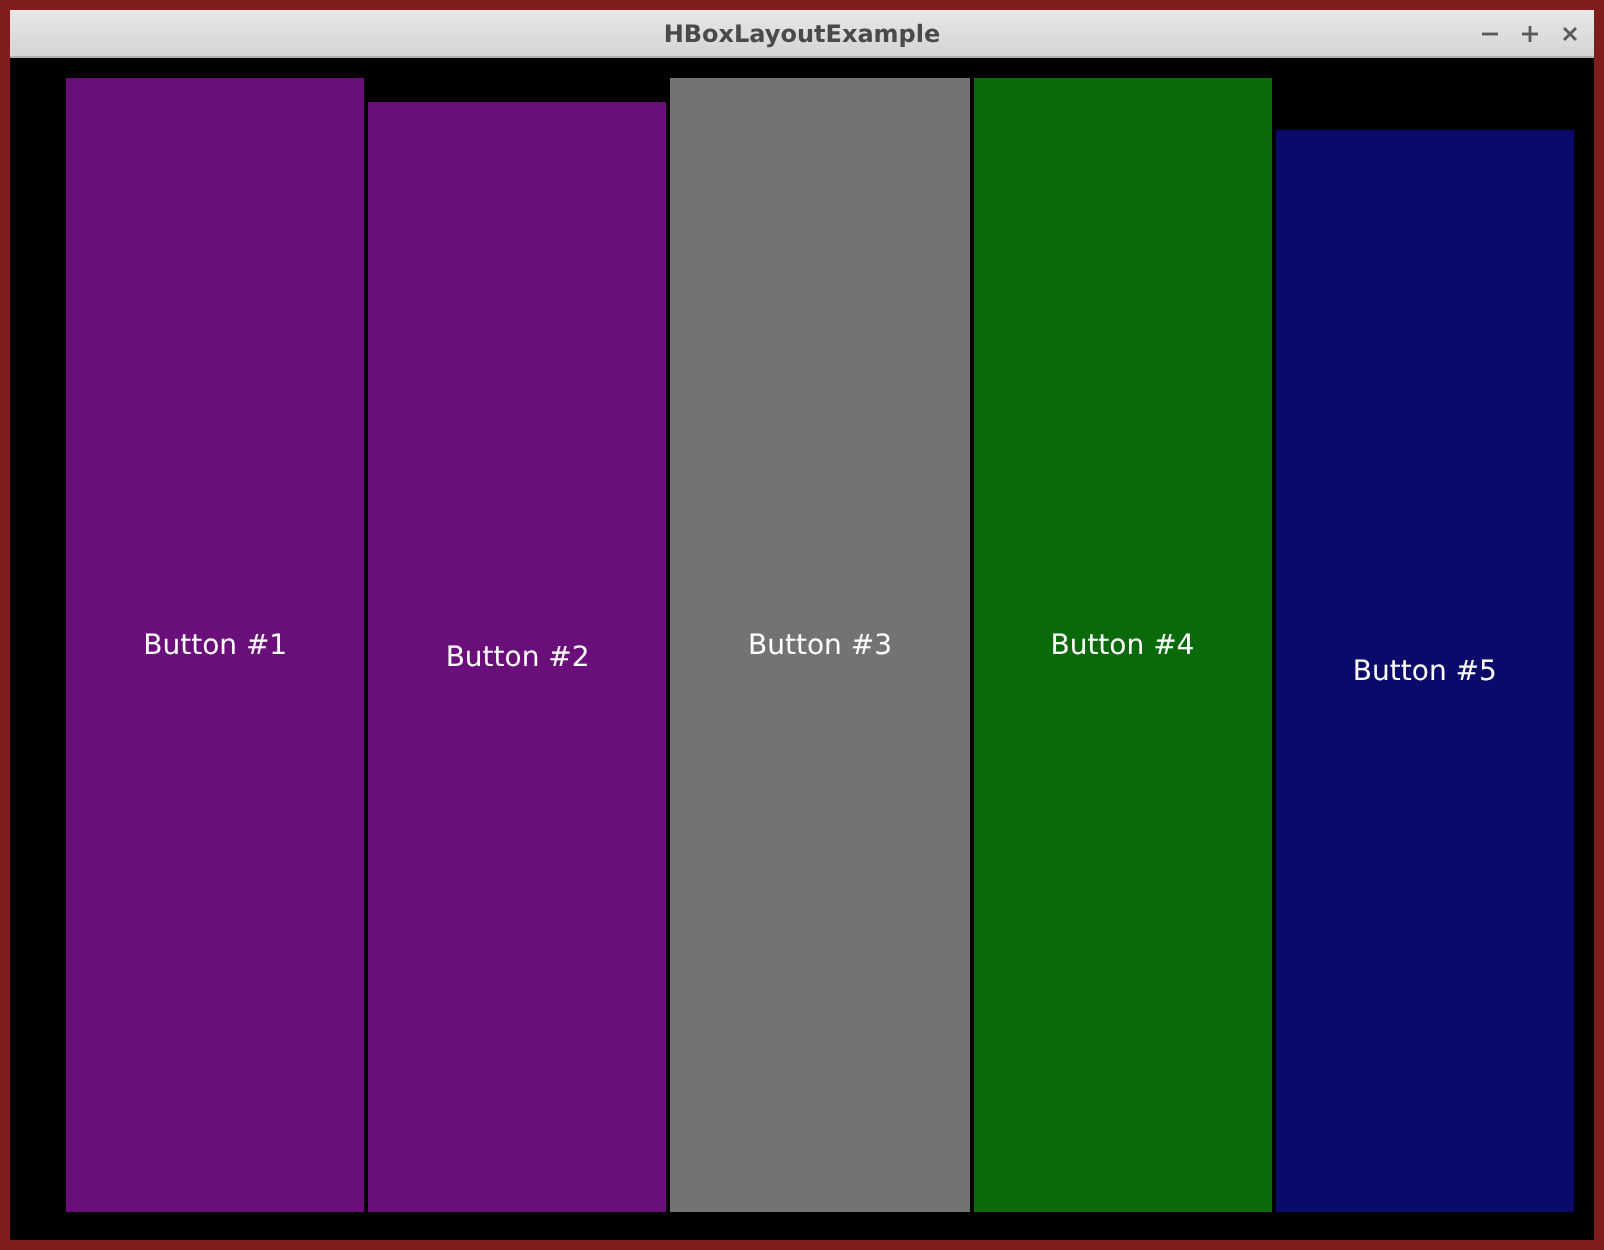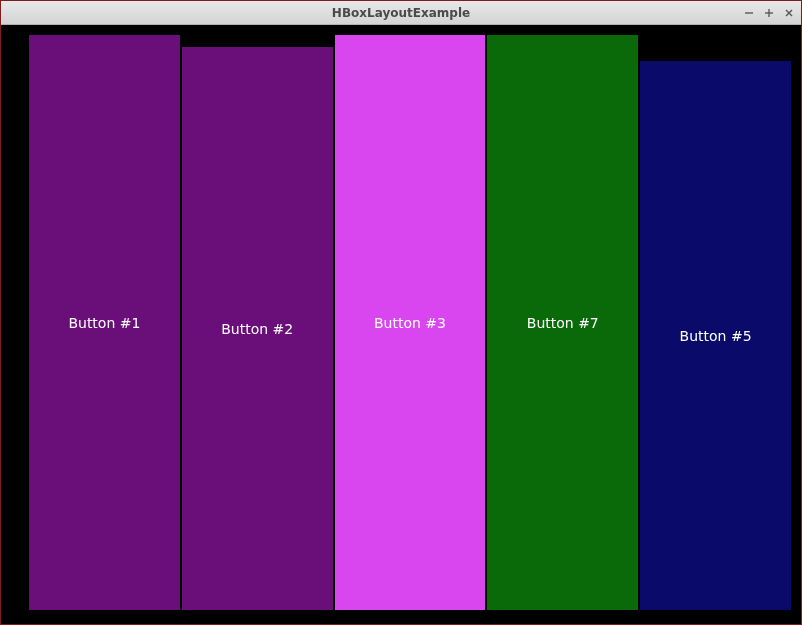--- a/index.html
+++ b/index.html
@@ -12,21 +12,21 @@
       height: 625px;
       background: #cecece;
       font-family: "DejaVu Sans", "Liberation Sans", Arial, sans-serif;
       overflow: hidden;
     }
     .window {
       width: 802px;
       height: 625px;
       display: flex;
       flex-direction: column;
-      border: 1px solid #7f1d1d;
+      border: 5px solid #7f1d1d;
     }
     .titlebar {
       height: 24px;
       background: linear-gradient(to bottom, #e8e8e8, #d4d4d4);
       border-bottom: 1px solid #b0b0b0;
       display: flex;
       align-items: center;
       position: relative;
     }
     .title-text {
@@ -100,17 +100,17 @@
         <svg width="10" height="10" viewBox="0 0 10 10">
             <line x1="2" y1="2" x2="8" y2="8" stroke="#5a5a5a" stroke-width="1.4"></line>
             <line x1="8" y1="2" x2="2" y2="8" stroke="#5a5a5a" stroke-width="1.4"></line>
           </svg>
       </div>
     </div>
   </div>
   <div class="client-area">
     <button class="hbox-button" style="background:#6a0f79;">Button #1</button>
     <button class="hbox-button" style="background:#6a0f79;margin-top:12px;">Button #2</button>
-    <button class="hbox-button" style="background:#d946ef;">Button #3</button>
-    <button class="hbox-button" style="background:#0a6a0a;">Button #7</button>
+    <button class="hbox-button" style="background:#737373;">Button #3</button>
+    <button class="hbox-button" style="background:#0a6a0a;">Button #4</button>
     <button class="hbox-button" style="background:#0a0a6a;margin-top:26px;">Button #5</button>
   </div>
 </div>
 
 </body></html>

